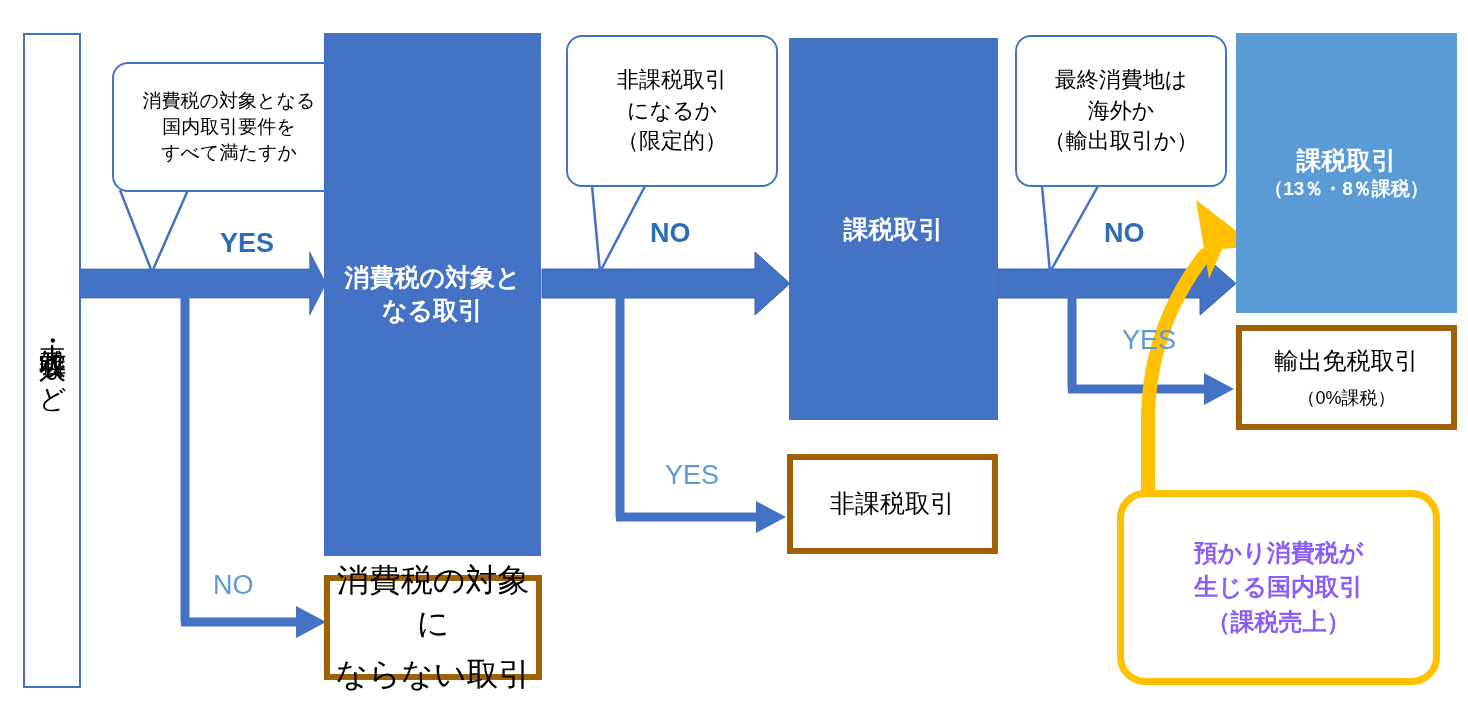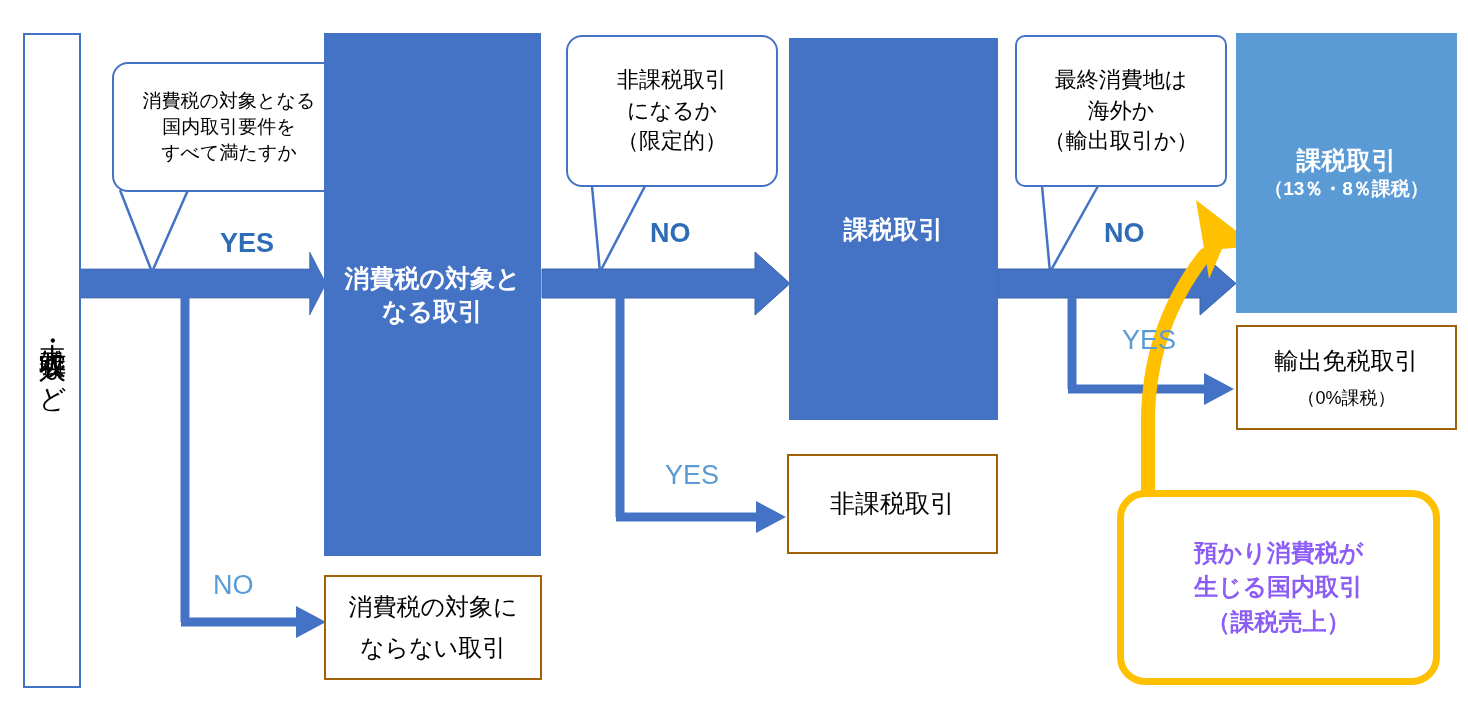--- a/index.html
+++ b/index.html
@@ -2,21 +2,21 @@
 <html><head>
 <meta charset="utf-8">
 <style>
   html,body{margin:0;padding:0;background:#ffffff;}
   body{font-family:"Liberation Sans","DejaVu Sans",sans-serif;}
   #stage{position:relative;width:1468px;height:725px;background:#ffffff;overflow:hidden;}
   .abs{position:absolute;box-sizing:border-box;}
 
   
   .box-outline{
-    border:2px solid #a16207;
+    border:6px solid #a16207;
     background:#ffffff;
     display:flex;align-items:center;justify-content:center;
     text-align:center;color:#000000;
     font-weight:400;
     line-height:1.35;
     gap:8px;
   }
   .box-solid-dark{
     background:#4472C4;border:1px solid #4472C4;
     display:flex;align-items:center;justify-content:center;
@@ -123,56 +123,56 @@
   <div class="abs vertical-box" style="left:23px;top:33px;width:58px;height:655px;">
     <span class="vertical-text">売上・雑収入など</span>
   </div>
 
   <div class="abs bubble txt" style="left:88px;top:62px;width:234px;height:130px;font-size:19px;margin-left:24px;">
     <span>消費税の対象となる
 国内取引要件を
 すべて満たすか</span>
   </div>
 
-  <div class="abs box-solid-dark txt" style="left:324px;top:33px;width:217px;height:523px;font-size:25px;padding:0 8px;">
+  <div class="abs box-solid-dark txt" style="left:324px;top:33px;width:217px;height:523px;font-size:25px;padding:0 8px;font-family:Liberation Serif, serif;">
     <span>消費税の対象と
 なる取引</span>
   </div>
 
   <div class="abs bubble txt" style="left:566px;top:35px;width:212px;height:152px;font-size:22px;">
     <span>非課税取引
 になるか
 （限定的）</span>
   </div>
 
   <div class="abs box-solid-dark txt" style="left:789px;top:38px;width:209px;height:382px;font-size:25px;">
     <span>課税取引</span>
   </div>
 
-  <div class="abs bubble txt" style="left:1015px;top:35px;width:212px;height:152px;font-size:22px;border-radius:10px;">
+  <div class="abs bubble txt" style="left:1015px;top:35px;width:212px;height:152px;font-size:22px;">
     <span>最終消費地は
 海外か
 （輸出取引か）</span>
   </div>
 
   <div class="abs box-solid-light" style="left:1236px;top:33px;width:221px;height:280px;flex-direction:column;">
     <span style="font-size:25px;">課税取引</span>
     <span style="font-size:19px;">（13％・8％課税）</span>
   </div>
 
   <div class="abs box-outline" style="left:1236px;top:325px;width:221px;height:105px;flex-direction:column;">
     <span style="font-size:24px;">輸出免税取引</span>
     <span style="font-size:18px;text-align:center;">（0%課税）</span>
   </div>
 
   <div class="abs box-outline" style="left:787px;top:454px;width:211px;height:100px;font-size:25px;">
     <span>非課税取引</span>
   </div>
 
-  <div class="abs box-outline" style="left:324px;top:575px;width:218px;height:105px;flex-direction:column;font-size:24px;">
+  <div class="abs box-outline" style="left:324px;top:575px;width:218px;height:105px;flex-direction:column;font-size:32px;">
     <span>消費税の対象に</span>
     <span>ならない取引</span>
   </div>
 
   <div class="abs lbl-bold" style="left:220px;top:228px;font-size:27px;">YES</div>
 
   <div class="abs lbl-light" style="left:213px;top:570px;font-size:27px;">NO</div>
 
   <div class="abs lbl-bold" style="left:650px;top:218px;font-size:27px;">NO</div>
 

